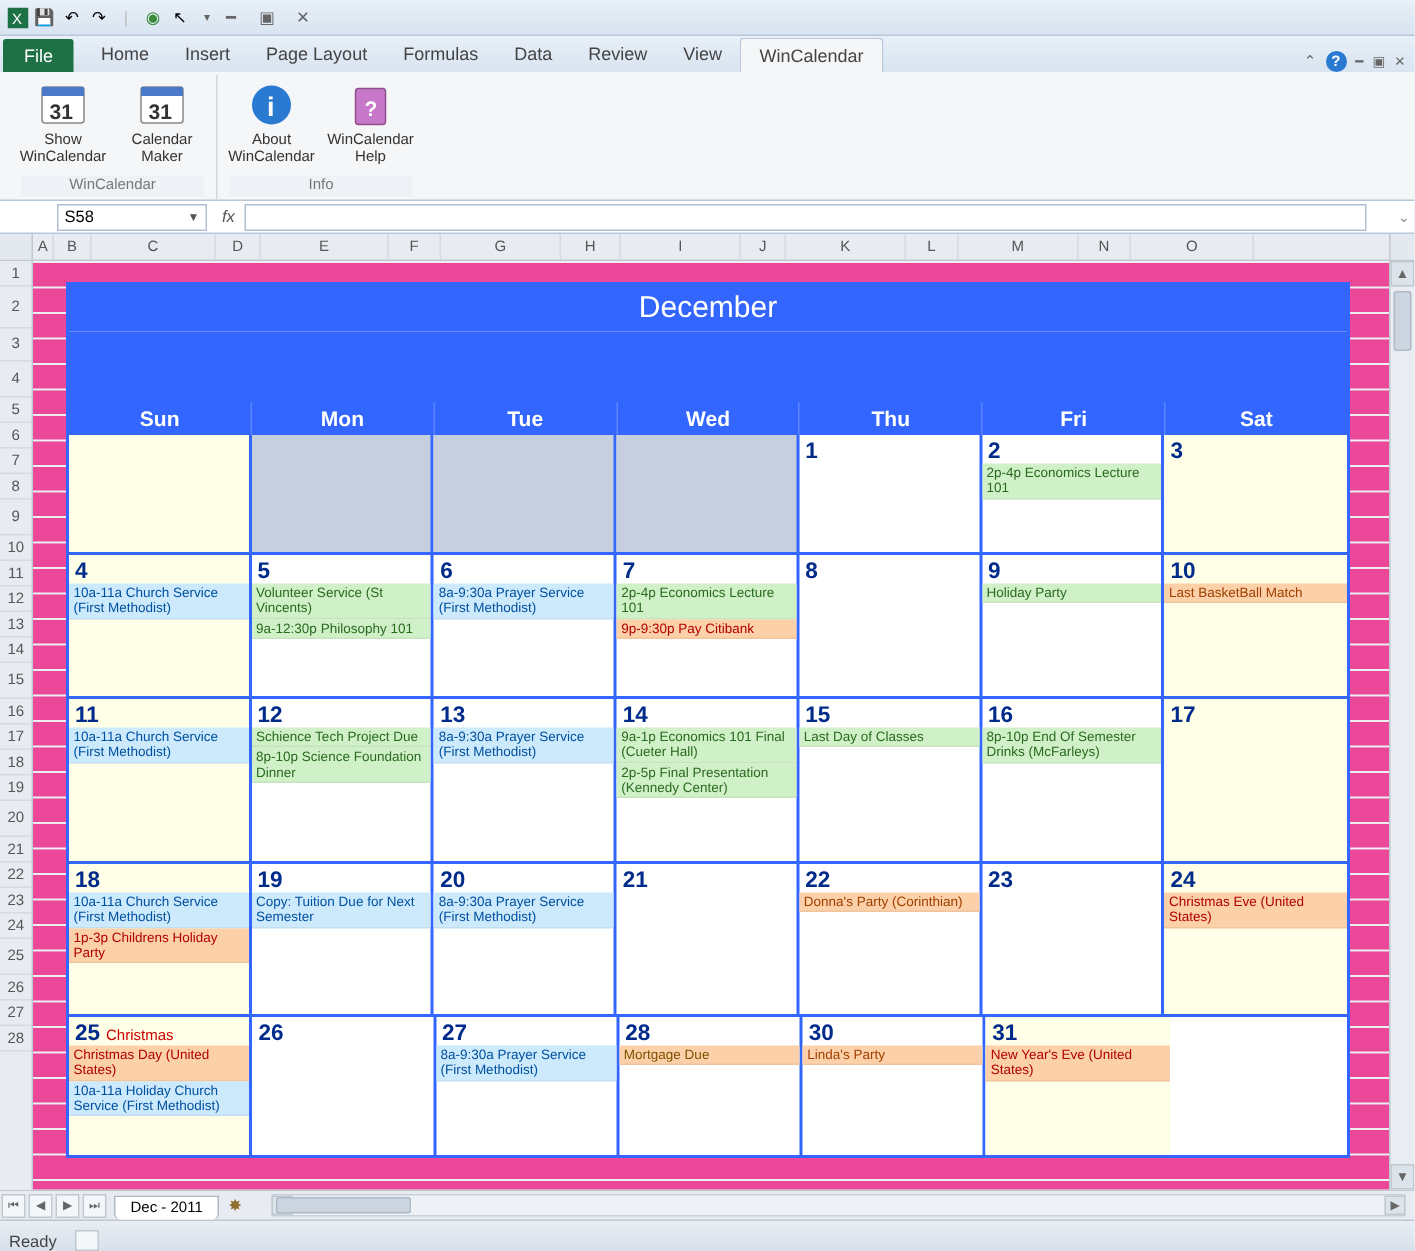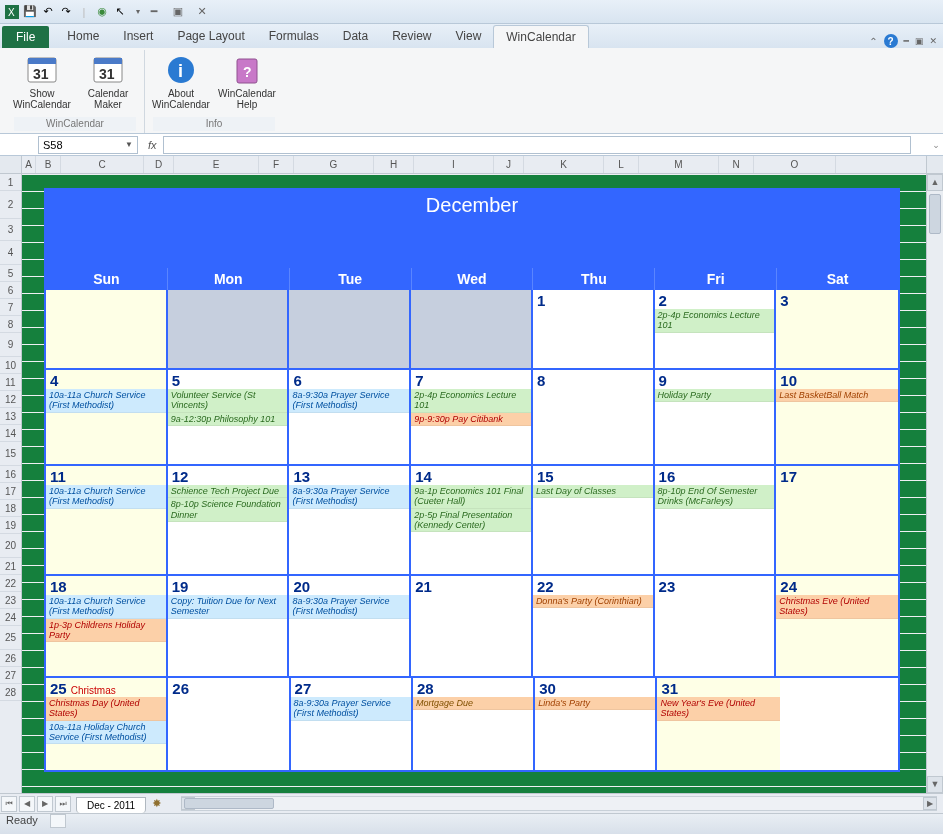--- a/index.html
+++ b/index.html
@@ -39,41 +39,41 @@
 
 
 .colhdr-row { height: 18px; background: #e8ecf2; display: flex; border-bottom: 1px solid #c0c8d0; }
 .corner { width: 22px; border-right: 1px solid #c0c8d0; background: #e4e9ef; }
 .colhdr { border-right: 1px solid #d4dae2; text-align: center; font-size: 10px; color: #555; display: flex; align-items: center; justify-content: center; }
 
 
 .grid-wrap { position: relative; height: 619px; display: flex; background: #fff; }
 .rowhdrs { width: 22px; background: #e8ecf2; border-right: 1px solid #c0c8d0; }
 .rowhdr { height: 17px; border-bottom: 1px solid #d4dae2; font-size: 10px; color: #555; text-align: center; line-height: 17px; }
-.sheet { flex: 1; position: relative; overflow: hidden; background: #15803d; }
+.sheet { flex: 1; position: relative; overflow: hidden; background: #ec4899; }
 
 
 .gridlines { position: absolute; inset: 0; background-image: linear-gradient(to bottom, #eef0f3 1px, transparent 1px); background-size: 100% 17px; pointer-events: none; }
 
 
 .calendar { position: absolute; left: 22px; top: 14px; width: 856px; border: 2px solid #3366ff; background: #fff; }
 .cal-title { background: #3366ff; color: #fff; text-align: center; font-size: 20px; font-weight: normal; padding: 4px 0; }
 .cal-dowrow { display: flex; background: #3366ff; }
 .cal-dow { flex: 1; color: #fff; text-align: center; font-size: 14px; font-weight: bold; padding: 3px 0; border-right: 1px solid #5a85ff; margin-top: 47px; }
 .cal-dow:last-child { border-right: none; }
 .cal-body { }
 .cal-week { display: flex; border-top: 2px solid #3366ff; }
 .cal-week:first-child { border-top: none; }
 .cal-cell { width: 122.3px; min-height: 60px; border-right: 2px solid #3366ff; display: flex; flex-direction: column; }
 .cal-cell:last-child { border-right: none; }
 .cal-cell.blank { background: #c6cfde; }
 .cal-cell.sun, .cal-cell.sat { background: #feffe6; }
 .daynum { font-size: 15px; font-weight: bold; color: #002b8a; padding: 2px 4px 0; }
 .daynum .holiday { font-size: 10px; font-weight: normal; color: #c00; margin-left: 4px; }
-.ev { font-size: 9px; padding: 1px 3px; line-height: 1.15; border-bottom: 1px solid rgba(0,0,0,0.05); font-style: italic; }
+.ev { font-size: 9px; padding: 1px 3px; line-height: 1.15; border-bottom: 1px solid rgba(0,0,0,0.05); }
 .ev.blue { background: #cdeafd; color: #0050a0; }
 .ev.green { background: #d0f0c8; color: #2a6a1f; }
 .ev.orange { background: #fcd0a8; color: #a04000; }
 .ev.redtext { background: #fcd0a8; color: #b00000; }
 .ev.mortgage { background: #fcd0a8; color: #805000; }
 
 
 .vscroll { width: 17px; background: #e9edf2; border-left: 1px solid #c0c8d0; position: relative; }
 .vscroll .arrow { height: 17px; background: #dde3ea; border: 1px solid #c0c8d0; text-align: center; font-size: 9px; line-height: 15px; color: #666; }
 .vscroll .thumb { position: absolute; left: 2px; right: 2px; top: 20px; height: 40px; background: #cdd6e0; border: 1px solid #aeb9c7; border-radius: 2px; }
@@ -82,21 +82,21 @@
 .sheettabs { height: 20px; background: #e8ecf2; border-top: 1px solid #c0c8d0; display: flex; align-items: center; }
 .navbtn { width: 16px; height: 16px; border: 1px solid #c0c8d0; margin: 0 1px; background: #f4f7fa; font-size: 8px; text-align: center; line-height: 14px; color: #666; }
 .sheettab { background: #fff; border: 1px solid #b0b8c0; border-bottom: none; padding: 2px 10px; font-size: 10px; margin-left: 4px; border-radius: 0 0 4px 4px; transform: translateY(1px); }
 .hscroll { flex: 1; margin: 0 6px 0 20px; height: 15px; background: #eef1f5; border: 1px solid #c8d0d8; position: relative; }
 .hscroll .thumb { position: absolute; left: 2px; top: 1px; bottom: 1px; width: 90px; background: #cdd6e0; border: 1px solid #aeb9c7; border-radius: 2px; }
 .hscroll .arrow-l, .hscroll .arrow-r { width: 14px; position: absolute; top: 0; bottom: 0; background: #dde3ea; border: 1px solid #c0c8d0; font-size: 8px; text-align: center; line-height: 12px; color: #666; }
 .hscroll .arrow-l { left: -1px; }
 .hscroll .arrow-r { right: -1px; }
 
 
-.statusbar { height: 21px; background: linear-gradient(#e9eef4,#d8e0ea); border-top: 1px solid #c0c8d0; display: flex; align-items: flex-start; padding: 0 6px; font-size: 11px; color: #444; }
+.statusbar { height: 21px; background: linear-gradient(#e9eef4,#d8e0ea); border-top: 1px solid #c0c8d0; display: flex; align-items: flex-end; padding: 0 6px; font-size: 11px; color: #444; }
 .status-right { margin-left: auto; display: flex; align-items: center; gap: 6px; }
 .viewbtn { width: 18px; height: 16px; border: 1px solid #c0c8d0; background: #f0f4f8; display: inline-block; }
 .viewbtn.active { background: #fce8b8; border-color: #d8b060; }
 .zoom-slider { width: 100px; height: 4px; background: #c0c8d0; position: relative; border-radius: 2px; }
 .zoom-slider .knob { position: absolute; left: 42%; top: -4px; width: 8px; height: 12px; background: #eef2f6; border: 1px solid #98a4b0; border-radius: 2px; }
 
 svg { display: block; }
 </style>
 </head>
 <body>

